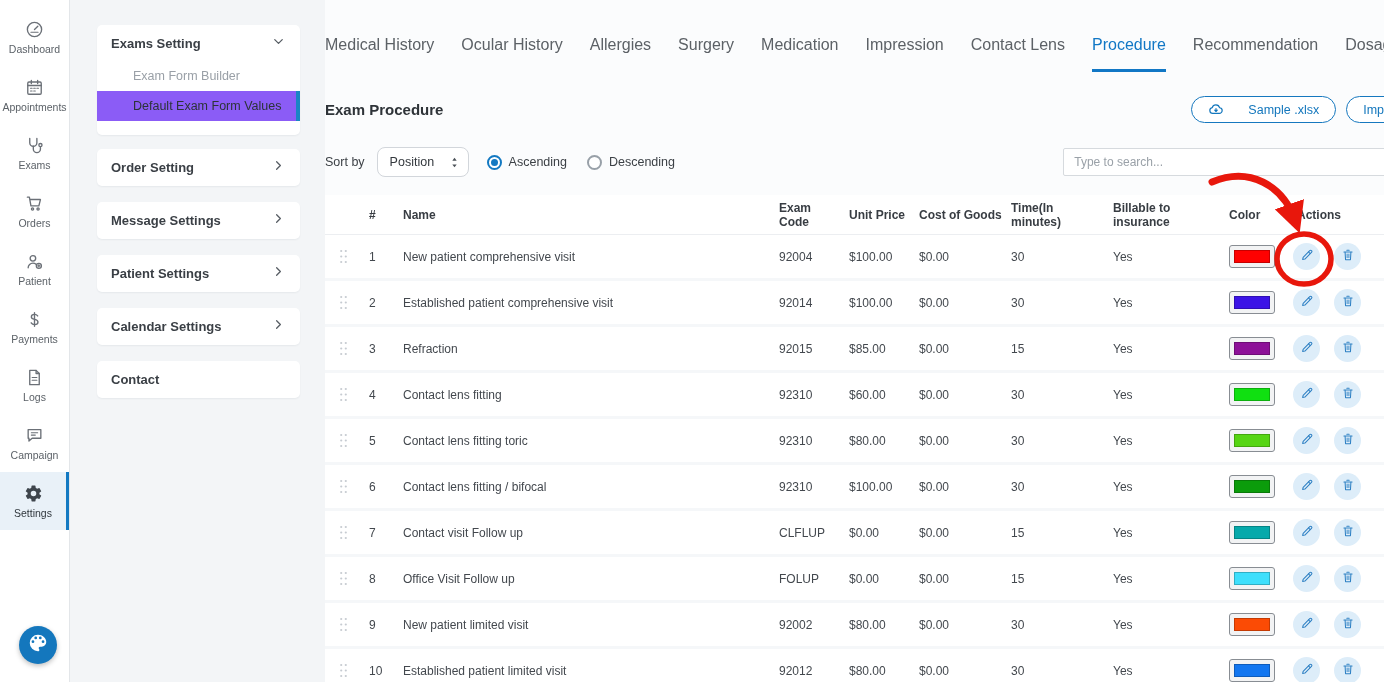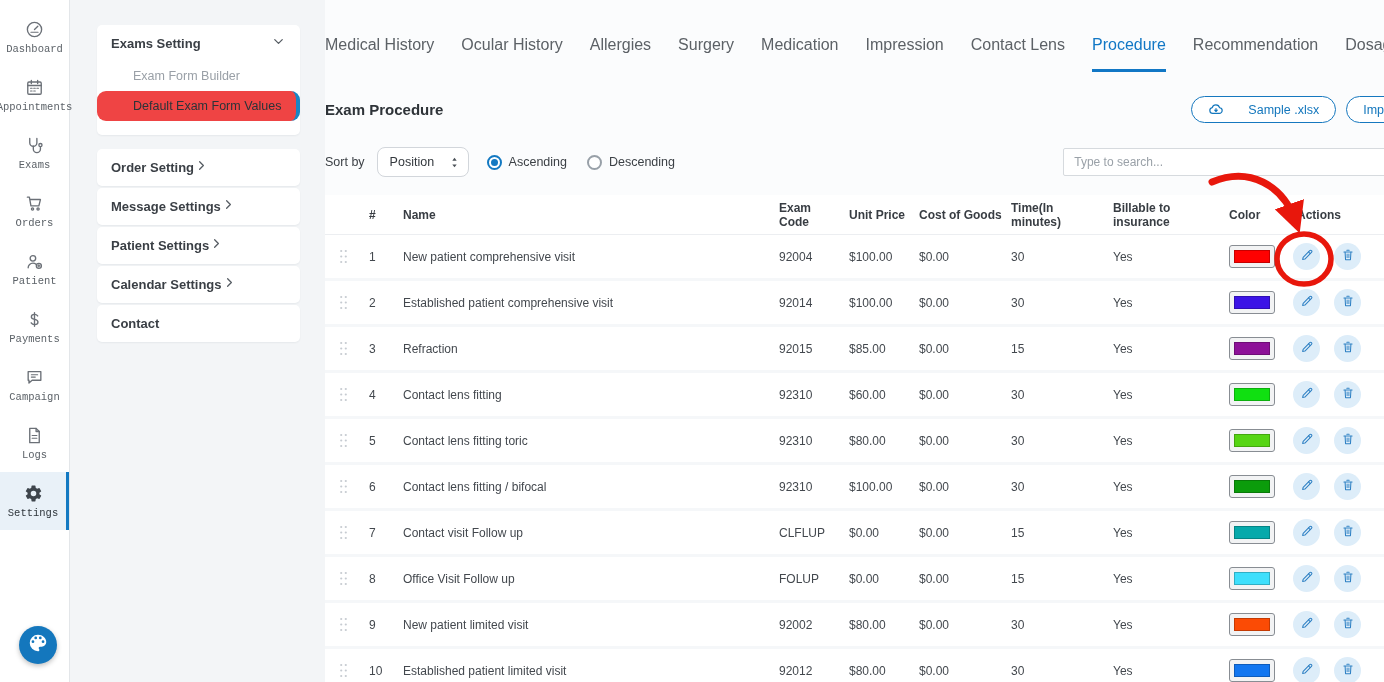--- a/index.html
+++ b/index.html
@@ -1,40 +1,40 @@
 <!DOCTYPE html>
 <html><head>
 <meta charset="utf-8">
 <style>
   * { margin:0; padding:0; box-sizing:border-box; }
   html,body { width:1384px; height:682px; overflow:hidden; }
   body { font-family:"Liberation Sans","DejaVu Sans",sans-serif; background:#fbfcfd; color:#3c4146; }
   .app { display:flex; width:1384px; height:682px; position:relative; overflow:hidden; }
 
   
-  .rail { width:70px; flex:0 0 70px; background:#fff; border-right:1px solid #e3e6e9; position:relative; padding-top:8px;font-family:Liberation Mono, monospace; }
+  .rail { width:70px; flex:0 0 70px; background:#fff; border-right:1px solid #e3e6e9; position:relative; padding-top:8px; }
   .rail-item { height:58px; display:flex; flex-direction:column; align-items:center; justify-content:center; gap:4px; cursor:pointer; }
   .rail-item .icn svg { width:19px; height:19px; display:block; color:#6b7077; }
   .rail-label { font-size:10.5px; color:#5c6268; }
   .rail-item.active { background:#e9f1f8; border-right:3px solid #1379c2; }
   .rail-item.active .icn svg { color:#3e454c; }
   .rail-item.active .rail-label { color:#2f363c; }
   .fab { position:absolute; left:19px; top:626px; width:38px; height:38px; border-radius:50%; background:#1477bd; display:flex; align-items:center; justify-content:center; box-shadow:0 2px 5px rgba(0,0,0,.25); cursor:pointer; }
   .fab svg { width:22px; height:22px; }
 
   
   .subnav { width:255px; flex:0 0 255px; background:#f3f5f7; padding:25px 25px 0 27px; }
   .nav-card { background:#fff; border-radius:5px; box-shadow:0 1px 2px rgba(25,35,45,.06); }
   .group-card { padding-bottom:14px; margin-bottom:14px; }
   .group-head { height:36px; display:flex; align-items:center; justify-content:space-between; padding:0 14px; cursor:pointer; }
   .group-label { font-size:13px; font-weight:700; color:#3a3f45; }
   .chev svg { width:15px; height:15px; color:#565c63; }
   .group-item { height:30px; display:flex; align-items:center; padding-left:36px; font-size:12.5px; color:#9aa0a7; cursor:pointer; }
-  .group-item.active { background:#ef4444; border-right:4px solid #1a85c4; color:#2c3338; font-weight:500;border-radius:9px; }
-  .section { height:37px; margin-bottom:2px; display:flex; align-items:center; justify-content:flex-start; padding:0 14px; cursor:pointer; }
+  .group-item.active { background:#8b5cf6; border-right:4px solid #1a85c4; color:#2c3338; font-weight:500; }
+  .section { height:37px; margin-bottom:16px; display:flex; align-items:center; justify-content:space-between; padding:0 14px; cursor:pointer; }
   .sec-label { font-size:13px; font-weight:700; color:#3a3f45; }
 
   
   .main { flex:1; display:flex; flex-direction:column; position:relative; }
   .tabbar { display:flex; gap:27px; margin-top:36px; }
   .tab { font-size:16px; color:#5c6166; padding-bottom:15px; cursor:pointer; white-space:nowrap; }
   .tab.active { color:#1177c5; font-weight:500; border-bottom:3px solid #1177c5; }
 
   .page-head { display:flex; align-items:center; justify-content:space-between; margin-top:24px; height:28px; }
   .page-title { font-size:15px; font-weight:700; color:#2e3338; }
@@ -140,35 +140,35 @@
             <svg viewBox="0 0 24 24" fill="none" stroke="currentColor" stroke-width="1.7" stroke-linecap="round">
               <path d="M16 7.5c-.8-1.2-2.2-2-3.9-2-2.3 0-4.1 1.3-4.1 3.2 0 4.2 8.4 2.2 8.4 6.4 0 1.9-1.9 3.3-4.3 3.3-1.9 0-3.5-.9-4.3-2.2"></path>
               <path d="M12 3.5v17"></path>
             </svg>
           </span>
           <span class="rail-label">Payments</span>
         </div>
         <div class="rail-item">
           <span class="icn ">
             <svg viewBox="0 0 24 24" fill="none" stroke="currentColor" stroke-width="1.7" stroke-linecap="round" stroke-linejoin="round">
-              <path d="M4 4.5h16v11H9l-4 3.5v-3.5H4z"></path>
-              <path d="M8 8.5h8M8 11.5h5" stroke-width="1.4"></path>
-            </svg>
-          </span>
-          <span class="rail-label">Campaign</span>
-        </div>
-        <div class="rail-item">
-          <span class="icn ">
-            <svg viewBox="0 0 24 24" fill="none" stroke="currentColor" stroke-width="1.7" stroke-linecap="round" stroke-linejoin="round">
               <path d="M6 3h8l4 4v14H6z"></path>
               <path d="M14 3v4h4"></path>
               <path d="M9 12h6M9 15.5h6" stroke-width="1.4"></path>
             </svg>
           </span>
           <span class="rail-label">Logs</span>
+        </div>
+        <div class="rail-item">
+          <span class="icn ">
+            <svg viewBox="0 0 24 24" fill="none" stroke="currentColor" stroke-width="1.7" stroke-linecap="round" stroke-linejoin="round">
+              <path d="M4 4.5h16v11H9l-4 3.5v-3.5H4z"></path>
+              <path d="M8 8.5h8M8 11.5h5" stroke-width="1.4"></path>
+            </svg>
+          </span>
+          <span class="rail-label">Campaign</span>
         </div>
         <div class="rail-item active">
           <span class="icn ">
             <svg viewBox="0 0 24 24" fill="currentColor">
               <path d="M19.43 12.98c.04-.32.07-.64.07-.98s-.03-.66-.07-.98l2.11-1.65a.5.5 0 0 0 .12-.64l-2-3.46a.5.5 0 0 0-.61-.22l-2.49 1c-.52-.4-1.08-.73-1.69-.98l-.38-2.65A.49.49 0 0 0 14 2h-4a.49.49 0 0 0-.49.42l-.38 2.65c-.61.25-1.17.58-1.69.98l-2.49-1a.5.5 0 0 0-.61.22l-2 3.46a.5.5 0 0 0 .12.64l2.11 1.65c-.04.32-.07.65-.07.98s.03.66.07.98l-2.11 1.65a.5.5 0 0 0-.12.64l2 3.46c.12.22.39.3.61.22l2.49-1c.52.4 1.08.73 1.69.98l.38 2.65c.04.24.25.42.49.42h4c.24 0 .45-.18.49-.42l.38-2.65c.61-.25 1.17-.58 1.69-.98l2.49 1c.22.08.49 0 .61-.22l2-3.46a.5.5 0 0 0-.12-.64l-2.11-1.65zM12 15.5a3.5 3.5 0 1 1 0-7 3.5 3.5 0 0 1 0 7z"></path>
             </svg>
           </span>
           <span class="rail-label">Settings</span>
         </div>
       </div>

